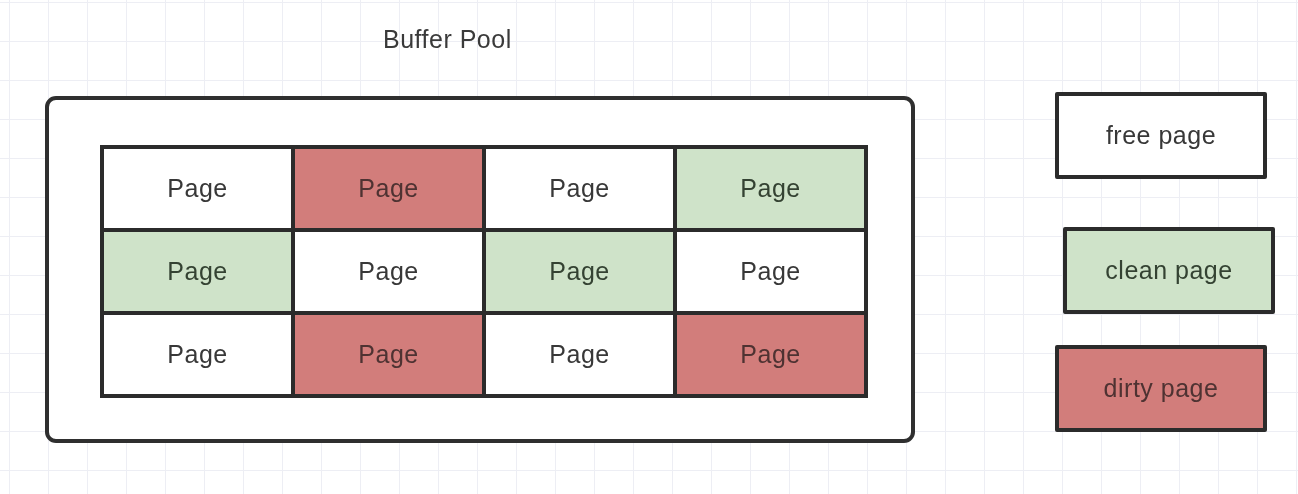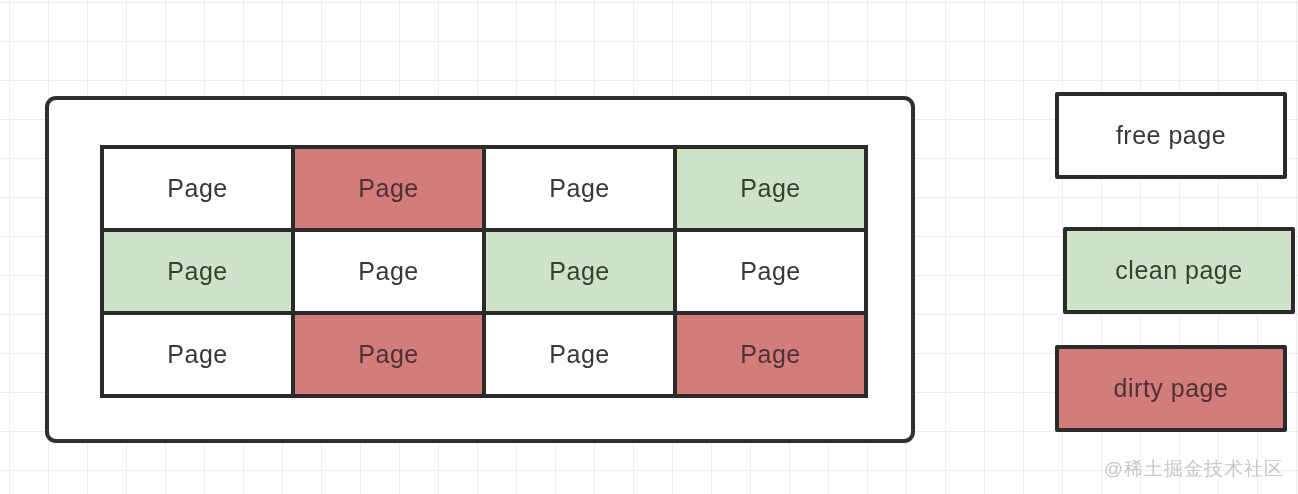--- a/index.html
+++ b/index.html
@@ -57,21 +57,21 @@
     border: 2px solid #2b2b2b;
     display: flex;
     align-items: center;
     justify-content: center;
     font-size: 25px;
     letter-spacing: 0.5px;
   }
   .legend-box {
     position: absolute;
     left: 1055px;
-    width: 232px;
+    width: 212px;
     height: 87px;
     box-sizing: border-box;
     border: 4px solid #2b2b2b;
     border-radius: 2px;
     display: flex;
     align-items: center;
     justify-content: center;
     font-size: 25px;
     letter-spacing: 0.5px;
   }
@@ -83,20 +83,21 @@
     color: #c7c7c7;
     letter-spacing: 1px;
     white-space: nowrap;
   }
 </style>
 </head>
 <body>
 
 <div class="canvas">
 
+  <div class="diagram-title">Buffer Pool</div>
 
   <div class="pool-container"></div>
 
   <div class="pool-grid">
       <div class="pool-cell" style="background: rgb(255, 255, 255); color: rgb(56, 56, 56);">Page</div>
       <div class="pool-cell" style="background: rgb(210, 125, 123); color: rgb(78, 50, 50);">Page</div>
       <div class="pool-cell" style="background: rgb(255, 255, 255); color: rgb(56, 56, 56);">Page</div>
       <div class="pool-cell" style="background: rgb(207, 227, 201); color: rgb(52, 66, 50);">Page</div>
       <div class="pool-cell" style="background: rgb(207, 227, 201); color: rgb(52, 66, 50);">Page</div>
       <div class="pool-cell" style="background: rgb(255, 255, 255); color: rgb(56, 56, 56);">Page</div>
@@ -107,15 +108,14 @@
       <div class="pool-cell" style="background: rgb(255, 255, 255); color: rgb(56, 56, 56);">Page</div>
       <div class="pool-cell" style="background: rgb(210, 125, 123); color: rgb(78, 50, 50);">Page</div>
     </div>
 
   <div id="legend-root">
       <div class="legend-box" style="top: 92px; background: rgb(255, 255, 255); color: rgb(56, 56, 56);">free page</div>
       <div class="legend-box" style="top: 227px; background: rgb(207, 227, 201); color: rgb(52, 66, 50); margin-left: 8px;">clean page</div>
       <div class="legend-box" style="top: 345px; background: rgb(210, 125, 123); color: rgb(78, 50, 50);">dirty page</div>
     </div>
 
-  <div class="watermark">@稀土掘金技术社区</div>
 
 </div>
 
 </body></html>

